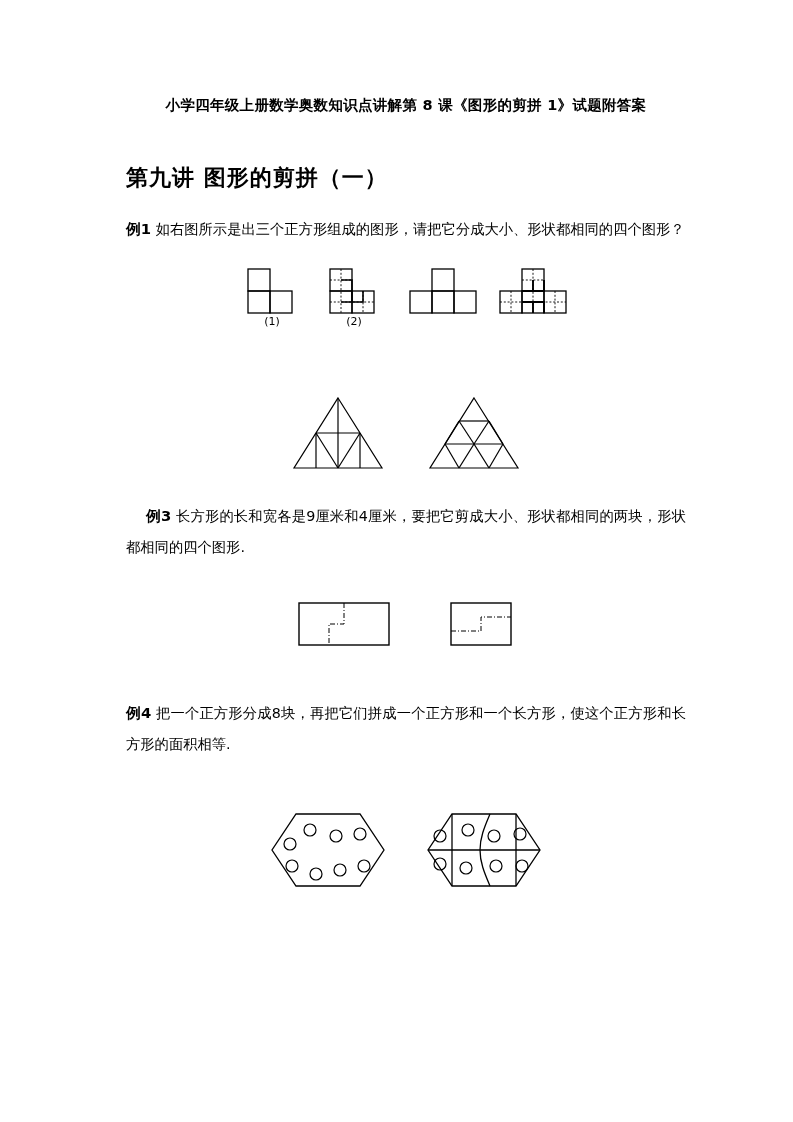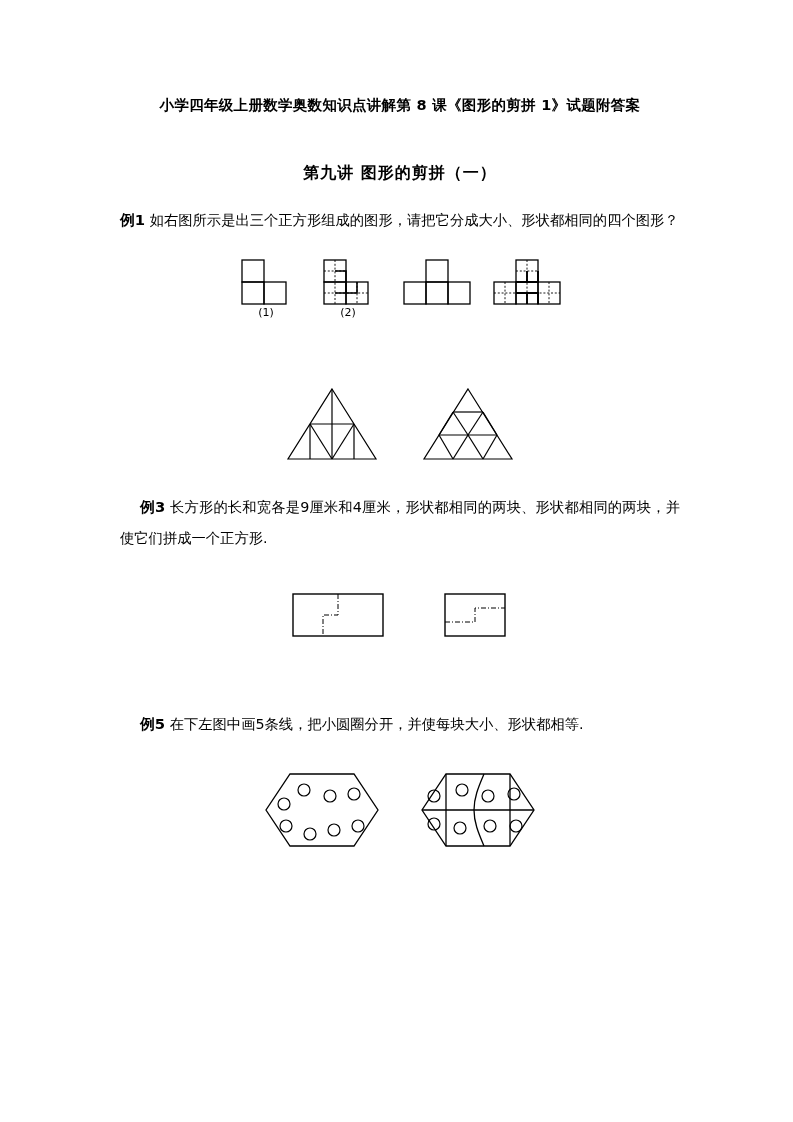--- a/index.html
+++ b/index.html
@@ -10,44 +10,43 @@
   body {
     width: 793px;
     height: 1122px;
     font-family: "DejaVu Sans", "Liberation Sans", sans-serif;
     color: #000000;
     position: relative;
     overflow: hidden;
   }
   .page {
     position: absolute;
-    left: 0; top: 0;
+    left: 6px; top: 0;
     width: 774px;
     height: 1122px;
   }
   .content {
     position: absolute;
     left: 120px;
     top: 95px;
     width: 560px;
   }
 
   .doc-title {
     font-size: 14.5px;
     font-weight: bold;
     text-align: center;
     letter-spacing: 0.3px;
     line-height: 20px;
     margin: 0;
   }
 
   .lecture-heading {
-    font-size: 16px;
+    font-size: 22px;
     font-weight: bold;
-    text-align: center;
     margin: 0;
     padding-top: 48px;
     letter-spacing: 1px;
   }
 
   .intro-para {
     font-size: 14.3px;
     line-height: 24px;
     text-align: justify;
     text-justify: inter-ideograph;
@@ -231,21 +230,21 @@
           </g>
         </svg>
       </div>
 
     </div>
 
     <div class="spacer-28"></div>
 
     <p class="example-para ex-indent">
       <span class="example-label">例3</span>
-      <span>长方形的长和宽各是9厘米和4厘米，形状都相同的两块、形状都相同的两块，并使它们拼成一个正方形.</span>
+      <span>长方形的长和宽各是9厘米和4厘米，要把它剪成大小、形状都相同的两块，形状都相同的四个图形.</span>
     </p>
 
     <div class="spacer-34"></div>
 
     <div class="figure-row">
 
       <div class="fig-block">
         <svg width="100" height="54" viewBox="0 0 100 54">
           <rect x="4" y="6" width="90" height="42" fill="none" stroke="#000" stroke-width="1.4"></rect>
           <polyline points="49,6 49,27 34,27 34,48" fill="none" stroke="#000" stroke-width="1" stroke-dasharray="5,2,1,2"></polyline>
@@ -258,27 +257,27 @@
         <svg width="72" height="54" viewBox="0 0 72 54">
           <rect x="6" y="6" width="60" height="42" fill="none" stroke="#000" stroke-width="1.4"></rect>
           <polyline points="6,34 36,34 36,20 66,20" fill="none" stroke="#000" stroke-width="1" stroke-dasharray="5,2,1,2"></polyline>
         </svg>
       </div>
 
     </div>
 
     <div class="spacer-46"></div>
 
+    <p class="example-para">
+      <span class="example-label">例4</span>
+      <span>把一个正方形分成8块，再把它们拼成一个正方形和一个长方形，使这个正方形和长方形的面积相等.</span>
+    </p>
 
     <div class="spacer-20"></div>
 
-    <p class="example-para ex-indent">
-      <span class="example-label">例5</span>
-      <span>在下左图中画5条线，把小圆圈分开，并使每块大小、形状都相等.</span>
-    </p>
 
     <div class="spacer-28"></div>
 
     <div class="figure-row">
 
       <div class="fig-block">
         <svg width="124" height="84" viewBox="0 0 124 84">
           <polygon points="30,6 94,6 118,42 94,78 30,78 6,42" fill="none" stroke="#000" stroke-width="1.3"></polygon>
           <g fill="none" stroke="#000" stroke-width="1.2">
             <circle cx="44" cy="22" r="6"></circle>

